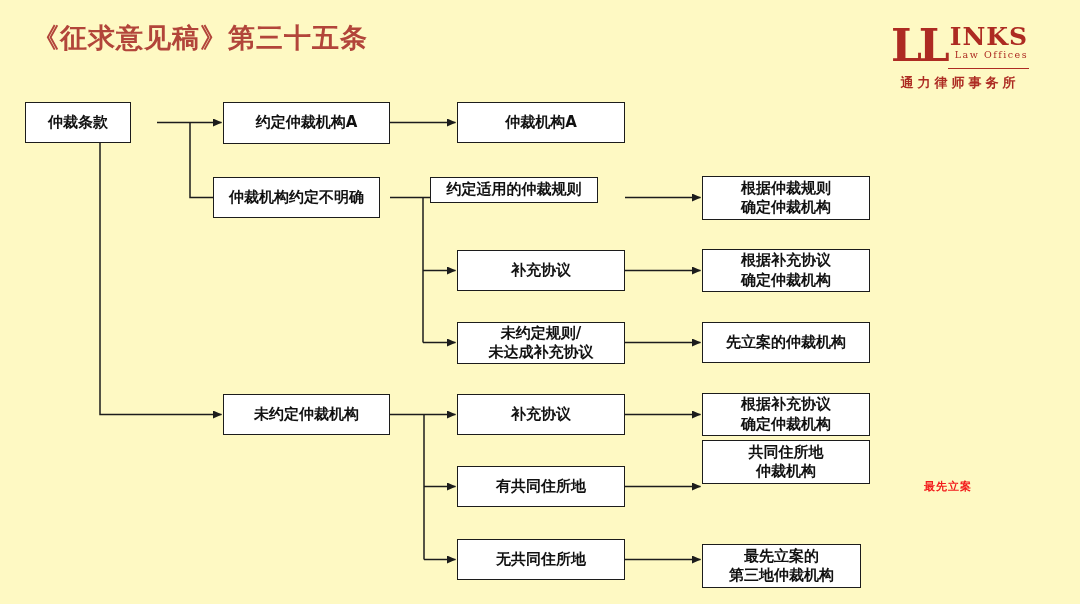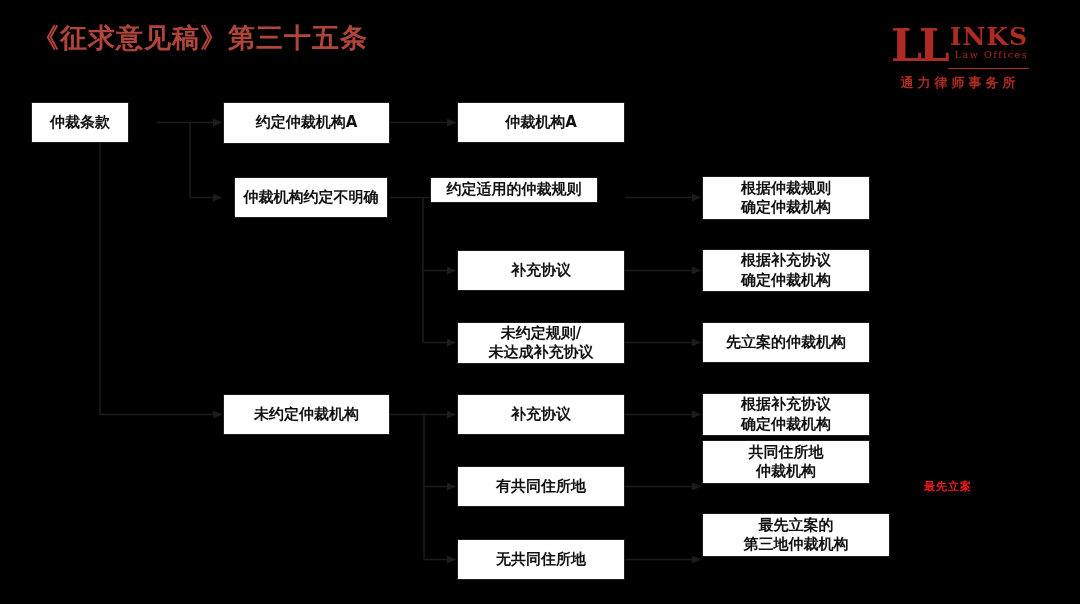--- a/index.html
+++ b/index.html
@@ -1,20 +1,20 @@
 <!DOCTYPE html>
 <html><head>
 <meta charset="utf-8">
 <style>
   html, body { margin: 0; padding: 0; background: #ffffff; }
   .slide {
     position: relative;
     width: 1080px;
     height: 604px;
-    background: #000000;
+    background: #fef9c3;
     overflow: hidden;
     font-family: "DejaVu Sans", sans-serif;
   }
   .page-title {
     position: absolute;
     left: 32px;
     top: 20px;
     margin: 0;
     font-family: "DejaVu Serif", "Liberation Serif", serif;
     font-size: 27px;
@@ -144,27 +144,27 @@
       <path d="M424,559.5 H455.5" marker-end="url(#arrow)"></path>
       <path d="M625,197.5 H700.5" marker-end="url(#arrow)"></path>
       <path d="M625,270.5 H700.5" marker-end="url(#arrow)"></path>
       <path d="M625,342.5 H700.5" marker-end="url(#arrow)"></path>
       <path d="M625,414.5 H700.5" marker-end="url(#arrow)"></path>
       <path d="M625,486.5 H700.5" marker-end="url(#arrow)"></path>
       <path d="M625,559.5 H700.5" marker-end="url(#arrow)"></path>
     </g>
   </svg>
 
-  <div class="node" style="left:31px;top:102px;width:98px;height:41px">仲裁条款</div>
+  <div class="node" style="left:25px;top:102px;width:106px;height:41px">仲裁条款</div>
 
   <div class="node" style="left:223px;top:102px;width:167px;height:42px">约定仲裁机构A</div>
 
   <div class="node" style="left:457px;top:102px;width:168px;height:41px">仲裁机构A</div>
 
-  <div class="node" style="left:234px;top:177px;width:154px;height:41px">仲裁机构约定不明确</div>
+  <div class="node" style="left:213px;top:177px;width:167px;height:41px">仲裁机构约定不明确</div>
 
   <div class="node" style="left:430px;top:177px;width:168px;height:26px">约定适用的仲裁规则</div>
 
   <div class="node" style="left:702px;top:176px;width:168px;height:44px">根据仲裁规则
 确定仲裁机构</div>
 
   <div class="node" style="left:457px;top:250px;width:168px;height:41px">补充协议</div>
 
   <div class="node" style="left:702px;top:249px;width:168px;height:43px">根据补充协议
 确定仲裁机构</div>
@@ -181,18 +181,18 @@
   <div class="node" style="left:702px;top:393px;width:168px;height:43px">根据补充协议
 确定仲裁机构</div>
 
   <div class="node" style="left:457px;top:466px;width:168px;height:41px">有共同住所地</div>
 
   <div class="node" style="left:702px;top:440px;width:168px;height:44px">共同住所地
 仲裁机构</div>
 
   <div class="node" style="left:457px;top:539px;width:168px;height:41px">无共同住所地</div>
 
-  <div class="node" style="left:702px;top:513px;width:188px;height:44px">最先立案的
+  <div class="node" style="left:702px;top:544px;width:159px;height:44px">最先立案的
 第三地仲裁机构</div>
 
   <div class="annotation">最先立案</div>
 
 </div>
 
 </body></html>

